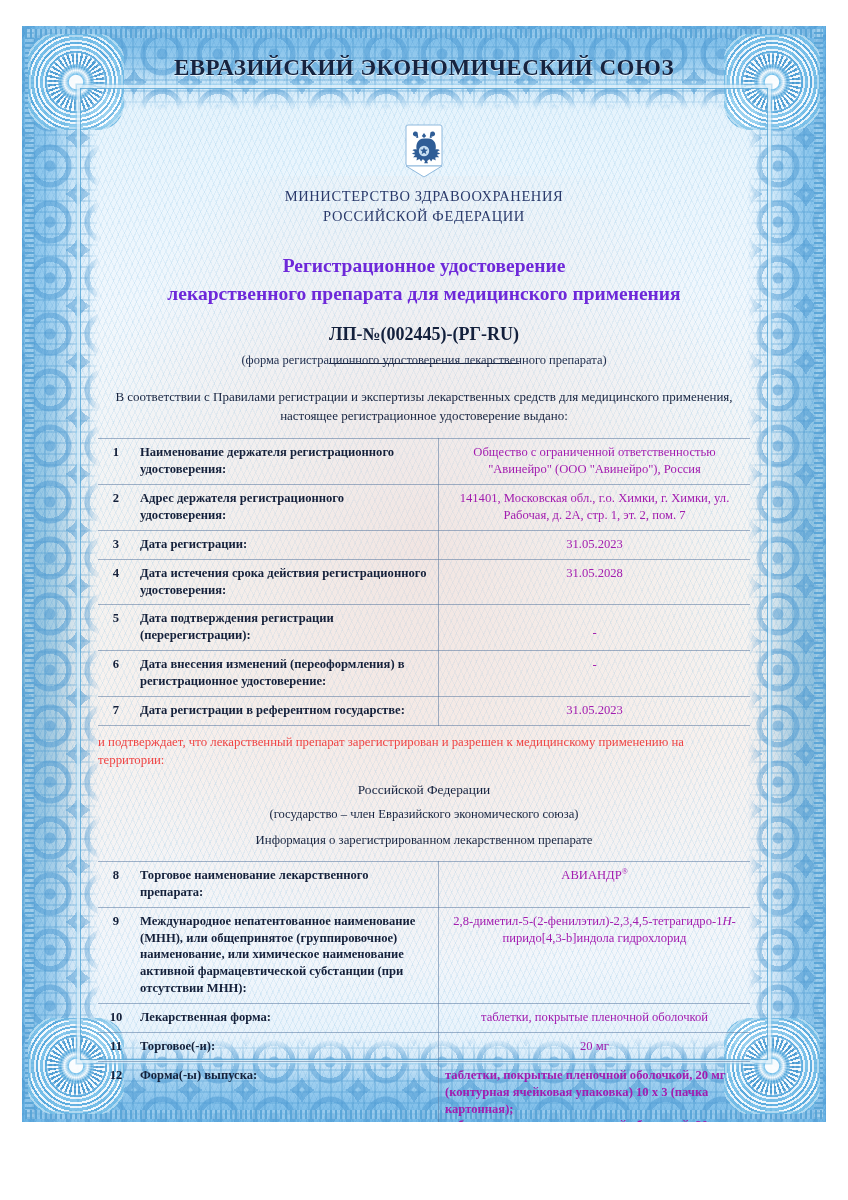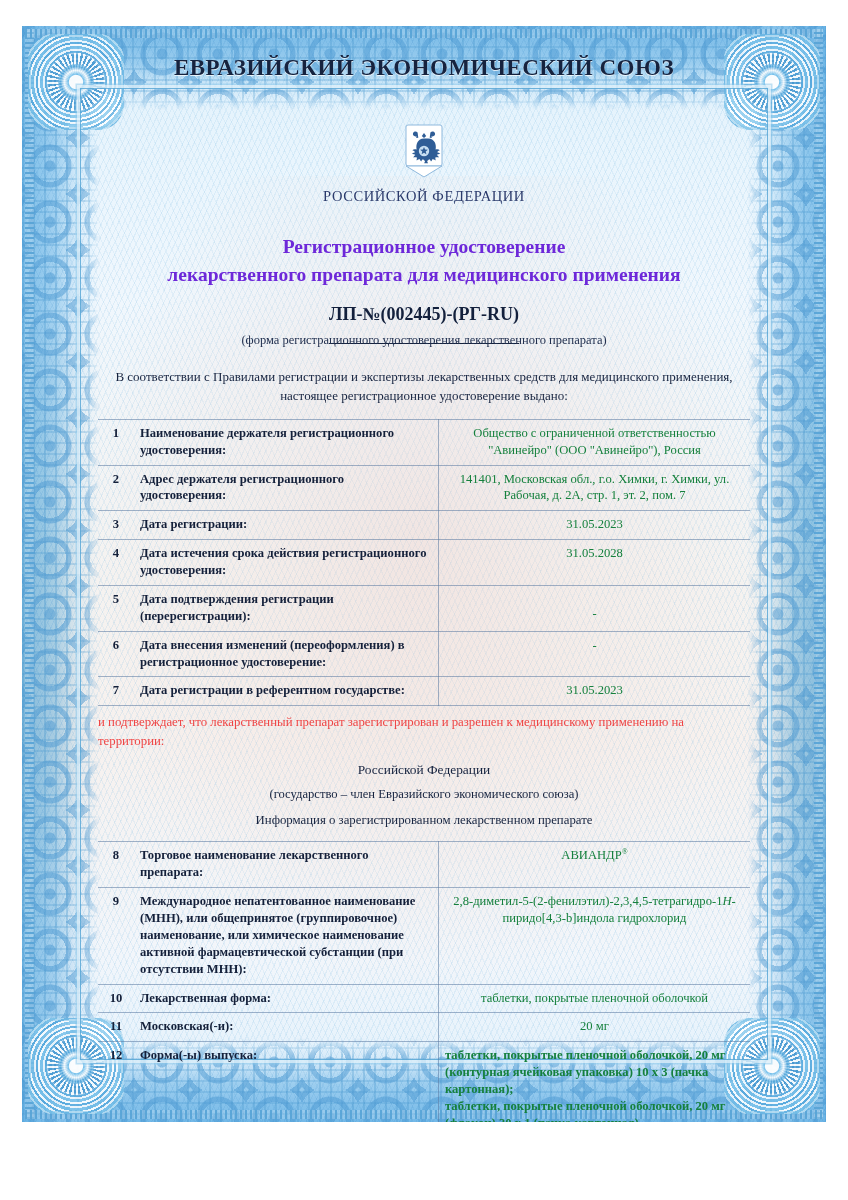--- a/index.html
+++ b/index.html
@@ -197,21 +197,21 @@
   td.num{
     width:24px;text-align:center;font-weight:700;color:#14203a;
     border-right:none;
   }
   td.label{
     width:292px;font-weight:700;color:#14203a;
     border-right:1px solid rgba(90,120,160,.55);
     padding-right:10px;
   }
   td.value{
-    text-align:center;font-weight:400;color:#15803d;
+    text-align:center;font-weight:400;color:#a21caf;
     padding-left:10px;padding-right:6px;
   }
   td.value.left{text-align:left;font-weight:bold;}
   td.value .dash{display:inline-block;padding-top:14px;}
 
   .midtext{
     font-size:12.8px;line-height:1.45;color:#ef4444;margin-top:7px;
   }
   .center-line{
     text-align:center;margin-top:12px;font-size:13.4px;color:#16233f;
@@ -259,20 +259,21 @@
           <path d="M15.6 8.4 c-1.5 -1.5 -4 -1.1 -4.6 .9 c-.5 1.7 .9 3 2.4 3.1 l1.3 .1 l-.6 1.6 l2.2 -.4 Z"></path>
           <path d="M28.4 8.4 c1.5 -1.5 4 -1.1 4.6 .9 c.5 1.7 -.9 3 -2.4 3.1 l-1.3 .1 l.6 1.6 l-2.2 -.4 Z"></path>
           <path d="M22 14.4 c-3.2 0 -5.2 1.6 -6.4 3.6 c-1.3 2.2 -1.5 5 -1 7.6 c-1.8 -.5 -3.2 -.2 -4.2 .6 c1.3 .4 2.2 1.1 2.7 2 c-1.5 .2 -2.6 .9 -3.2 1.9 c1.5 0 2.7 .3 3.5 1 c-1.1 .6 -1.8 1.4 -2.1 2.4 c1.4 -.4 2.7 -.3 3.8 .2 c-.5 .9 -.6 1.8 -.4 2.7 c1 -.9 2.1 -1.3 3.2 -1.2 c.1 1 .6 1.8 1.3 2.4 c.3 -1.1 1 -1.9 1.9 -2.3 c.5 .8 1.2 1.4 2 1.7 l-.9 2.3 l3.8 0 l-.9 -2.3 c.8 -.3 1.5 -.9 2 -1.7 c.9 .4 1.6 1.2 1.9 2.3 c.7 -.6 1.2 -1.4 1.3 -2.4 c1.1 -.1 2.2 .3 3.2 1.2 c.2 -.9 .1 -1.8 -.4 -2.7 c1.1 -.5 2.4 -.6 3.8 -.2 c-.3 -1 -1 -1.8 -2.1 -2.4 c.8 -.7 2 -1 3.5 -1 c-.6 -1 -1.7 -1.7 -3.2 -1.9 c.5 -.9 1.4 -1.6 2.7 -2 c-1 -.8 -2.4 -1.1 -4.2 -.6 c.5 -2.6 .3 -5.4 -1 -7.6 c-1.2 -2 -3.2 -3.6 -6.4 -3.6 Z"></path>
           <circle cx="22" cy="27" r="5.2" fill="#c8dff2"></circle>
           <path d="M22 23 l1.1 2.6 l2.8 .2 l-2.2 1.8 l.7 2.7 l-2.4 -1.5 l-2.4 1.5 l.7 -2.7 l-2.2 -1.8 l2.8 -.2 Z" fill="#2f5d96"></path>
         </g>
       </svg>
     </div>
 
     <div class="ministry">
+      <div>МИНИСТЕРСТВО ЗДРАВООХРАНЕНИЯ</div>
       <div>РОССИЙСКОЙ ФЕДЕРАЦИИ</div>
     </div>
 
     <div class="doc-title">
       <div>Регистрационное удостоверение</div>
       <div>лекарственного препарата для медицинского применения</div>
     </div>
 
     <div class="reg-number">
       <span>ЛП-№(002445)-(РГ-RU)</span>
@@ -342,21 +343,21 @@
             <span>2,8-диметил-5-(2-фенилэтил)-2,3,4,5-тетрагидро-1<i class="ital">H</i>-пиридо[4,3-b]индола гидрохлорид</span>
           </td>
         </tr>
         <tr>
           <td class="num">10</td>
           <td class="label">Лекарственная форма:</td>
           <td class="value">таблетки, покрытые пленочной оболочкой</td>
         </tr>
         <tr>
           <td class="num">11</td>
-          <td class="label">Московская(-и):</td>
+          <td class="label">Торговое(-и):</td>
           <td class="value">20 мг</td>
         </tr>
         <tr>
           <td class="num">12</td>
           <td class="label">Форма(-ы) выпуска:</td>
           <td class="value left" style="white-space:pre-line;">таблетки, покрытые пленочной оболочкой, 20 мг (контурная ячейковая упаковка) 10 х 3 (пачка картонная);
 таблетки, покрытые пленочной оболочкой, 20 мг (флакон) 30 х 1 (пачка картонная)</td>
         </tr>
       </tbody>
     </table>

